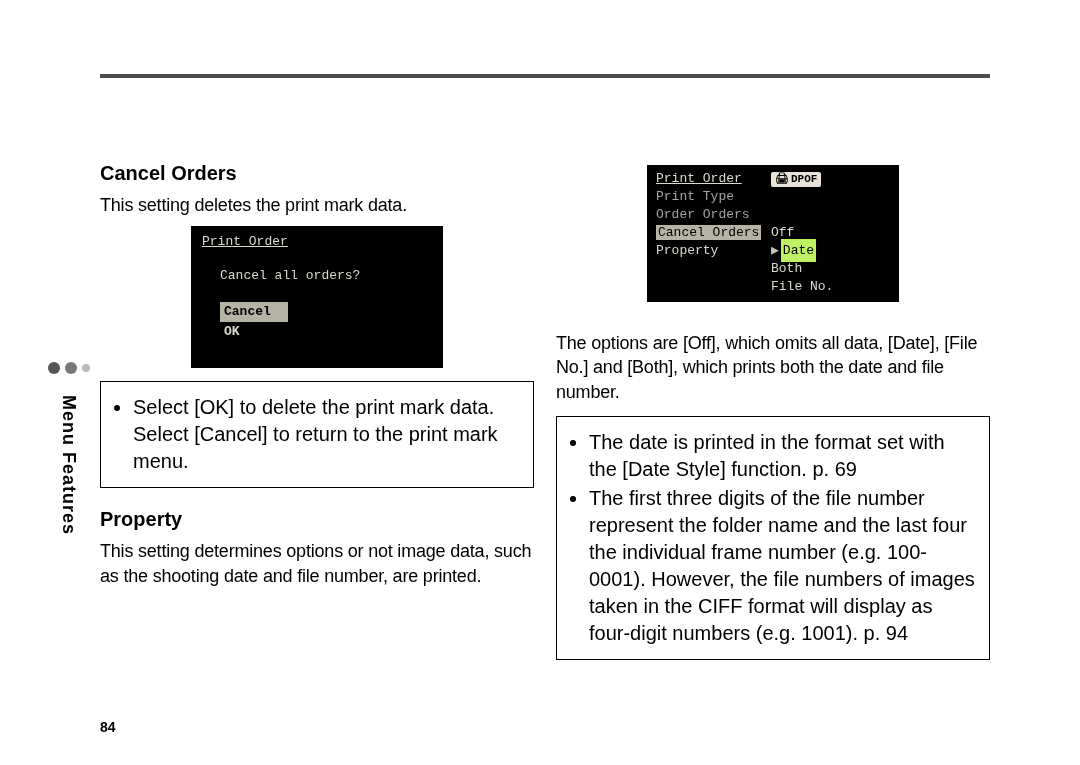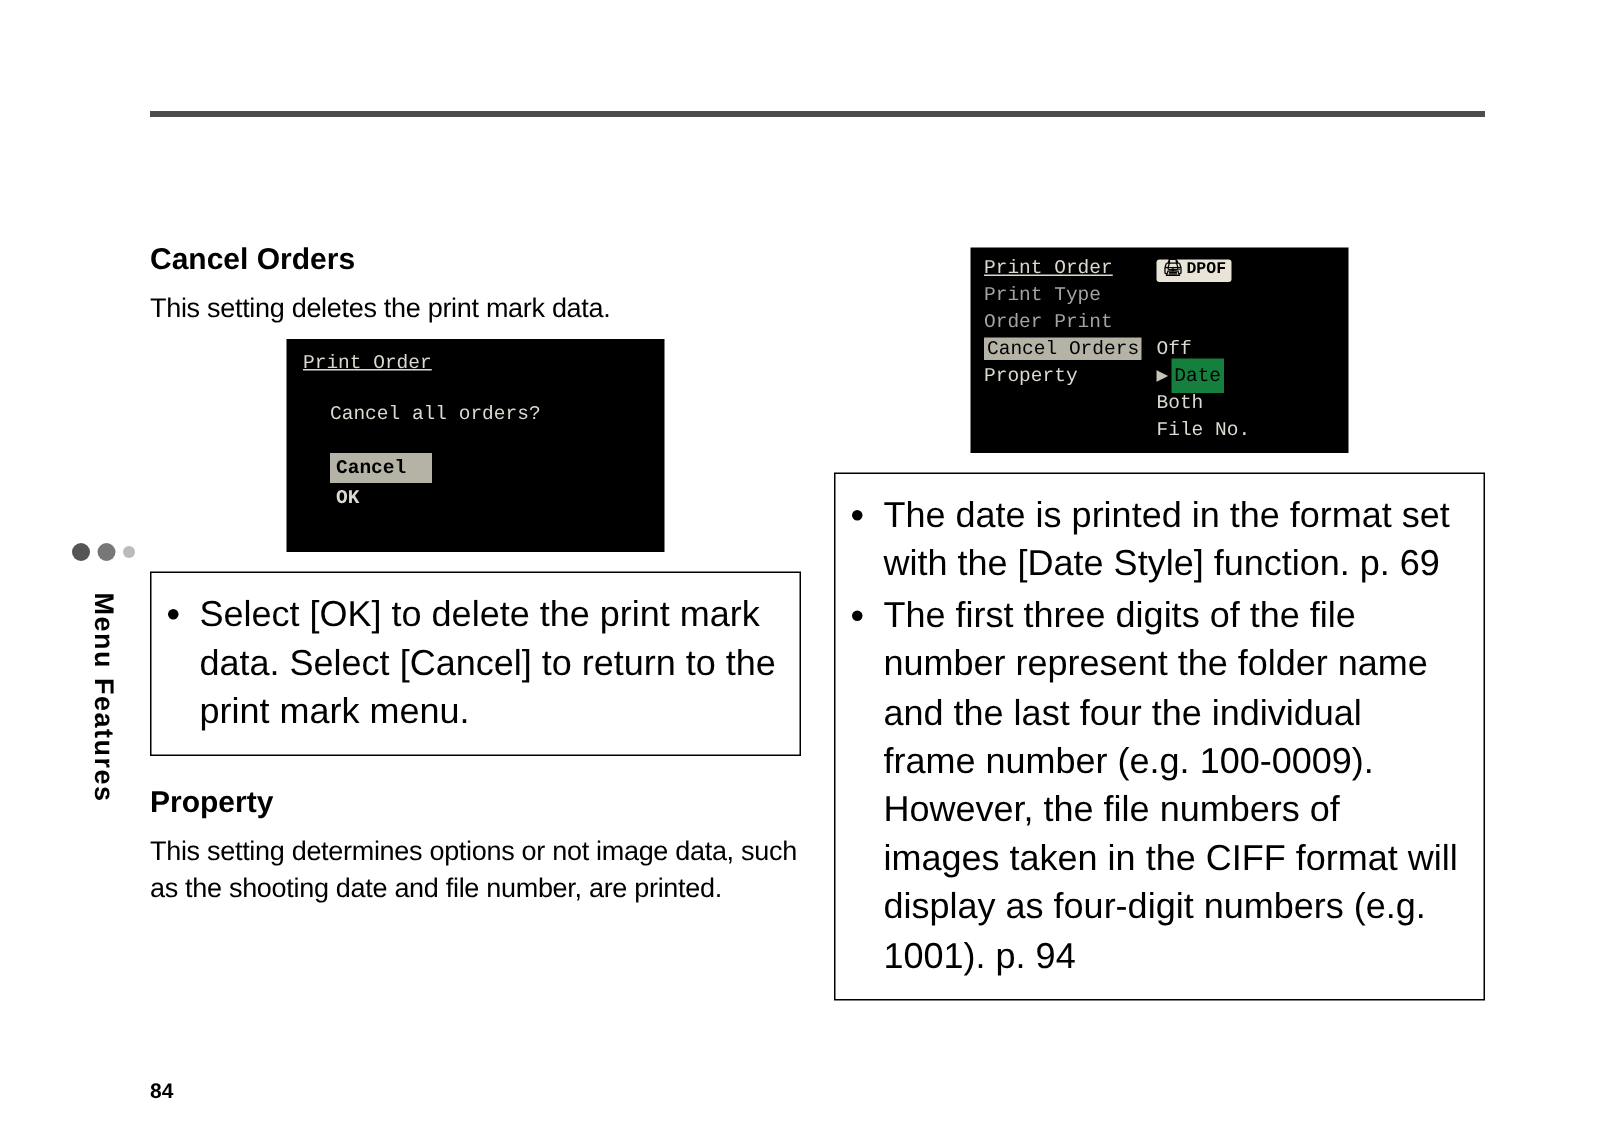--- a/index.html
+++ b/index.html
@@ -67,21 +67,21 @@
     margin: 0 0 6px 0;
   }
   p.body {
     margin: 0 0 10px 0;
     letter-spacing: -0.2px;
   }
   .note-box {
     border: 1.5px solid #000;
     padding: 10px 14px;
     margin: 12px 0 18px 0;
-    font-size: 24px;
+    font-size: 20px;
     line-height: 1.35;
   }
   .note-box ul {
     margin: 0;
     padding-left: 18px;
   }
   .note-box li { margin: 2px 0; }
   
   .lcd {
     background: #000;
@@ -112,21 +112,21 @@
   .lcd2 .left-col { width: 115px; }
   .lcd2 .right-col { flex: 1; }
   .lcd2 .hdr .left-col { text-decoration: underline; }
   .lcd2 .hdr .badge {
     background: #e8e4d8; color: #000; font-weight: bold;
     padding: 0 4px; border-radius: 2px; font-size: 11px;
     display: inline-flex; align-items: center; gap: 2px;
   }
   .lcd2 .dim { color: #a3a3a3; }
   .lcd2 .sel-left { background: #b5b2a6; color: #000; padding: 0 2px; }
-  .lcd2 .sel-right { background: #15803d; color: #000; padding: 4px 2px; }
+  .lcd2 .sel-right { background: #bef264; color: #000; padding: 4px 2px; }
   .lcd2 .arrow { color: #c9c4b8; margin-right: 2px; }
   .page-num {
     position: absolute;
     left: 100px;
     bottom: 30px;
     font-weight: bold;
     font-size: 14px;
   }
 </style>
 </head>
@@ -170,45 +170,46 @@
       <div class="lcd lcd2">
         <div class="row hdr">
           <div class="left-col">Print Order</div>
           <div class="right-col"><span class="badge">🖨 <span>DPOF</span></span></div>
         </div>
         <div class="row">
           <div class="left-col dim">Print Type</div>
           <div class="right-col"></div>
         </div>
         <div class="row">
-          <div class="left-col dim">Order Print</div>
+          <div class="left-col dim">Order Orders</div>
           <div class="right-col"></div>
         </div>
         <div class="row">
           <div class="left-col"><span class="sel-left">Cancel Orders</span></div>
           <div class="right-col">Off</div>
         </div>
         <div class="row">
           <div class="left-col">Property</div>
           <div class="right-col"><span class="arrow">▶</span><span class="sel-right">Date</span></div>
         </div>
         <div class="row">
           <div class="left-col"></div>
           <div class="right-col">Both</div>
         </div>
         <div class="row">
           <div class="left-col"></div>
           <div class="right-col">File No.</div>
         </div>
       </div>
 
+      <p class="body" style="margin-top:30px">The options are [Off], which omits all data, [Date], [File No.] and [Both], which prints both the date and file number.</p>
 
       <div class="note-box">
         <ul>
           <li>The date is printed in the format set with the [Date Style] function. p. 69</li>
-          <li>The first three digits of the file number represent the folder name and the last four the individual frame number (e.g. 100-0009). However, the file numbers of images taken in the CIFF format will display as four-digit numbers (e.g. 1001). p. 94</li>
+          <li>The first three digits of the file number represent the folder name and the last four the individual frame number (e.g. 100-0001). However, the file numbers of images taken in the CIFF format will display as four-digit numbers (e.g. 1001). p. 94</li>
         </ul>
       </div>
     </div>
   </div>
 
   <div class="page-num">84</div>
 </div>
 
 </body></html>

